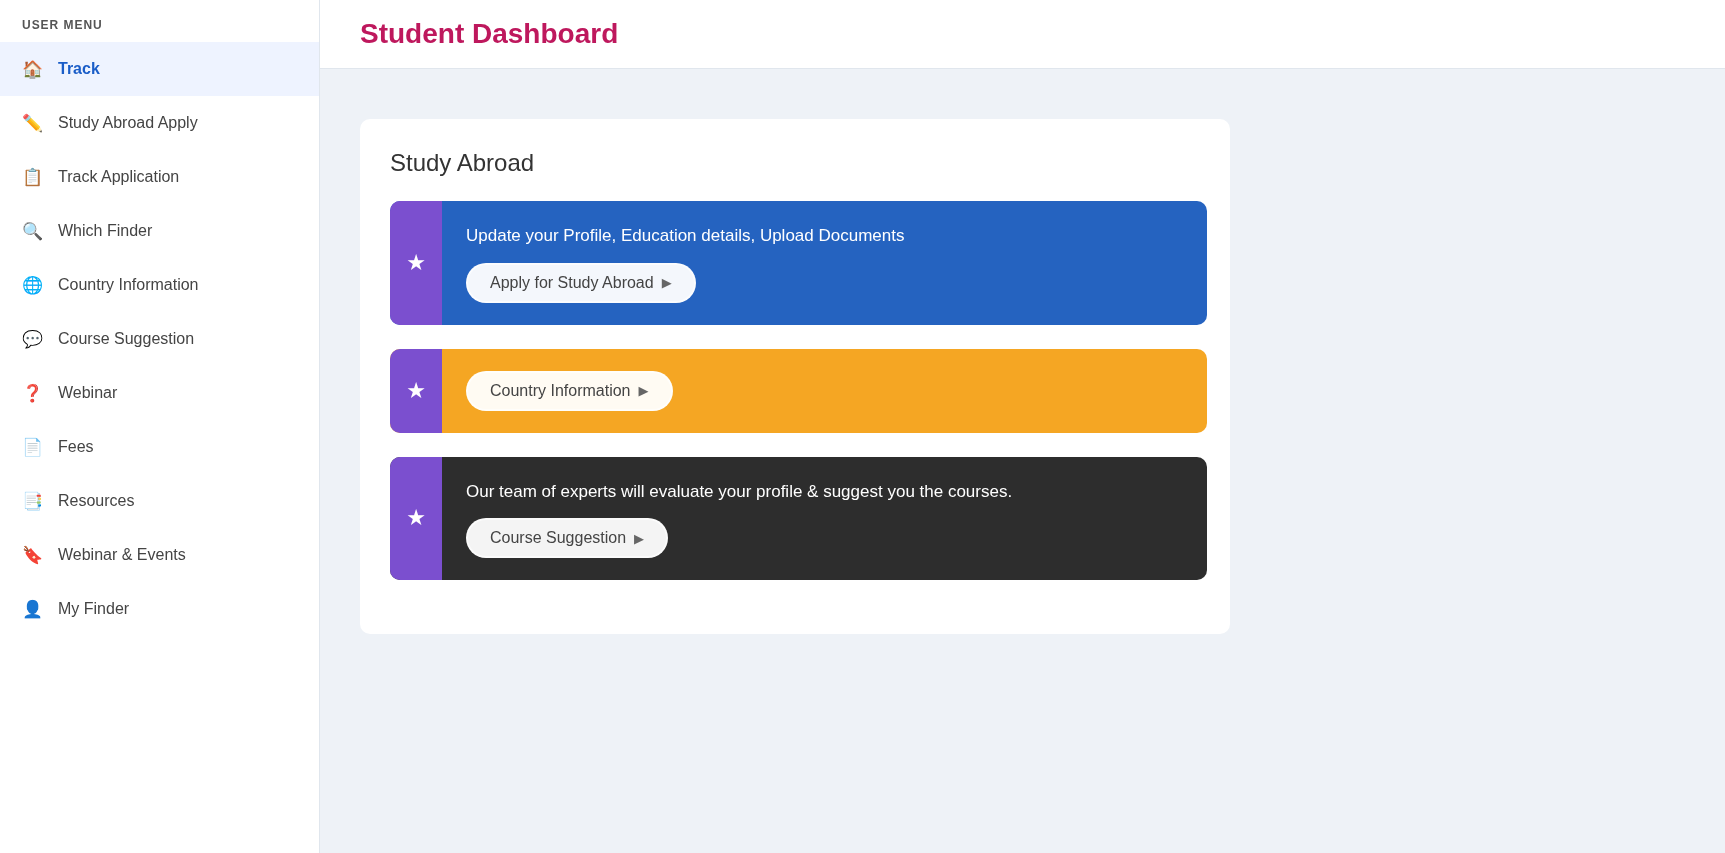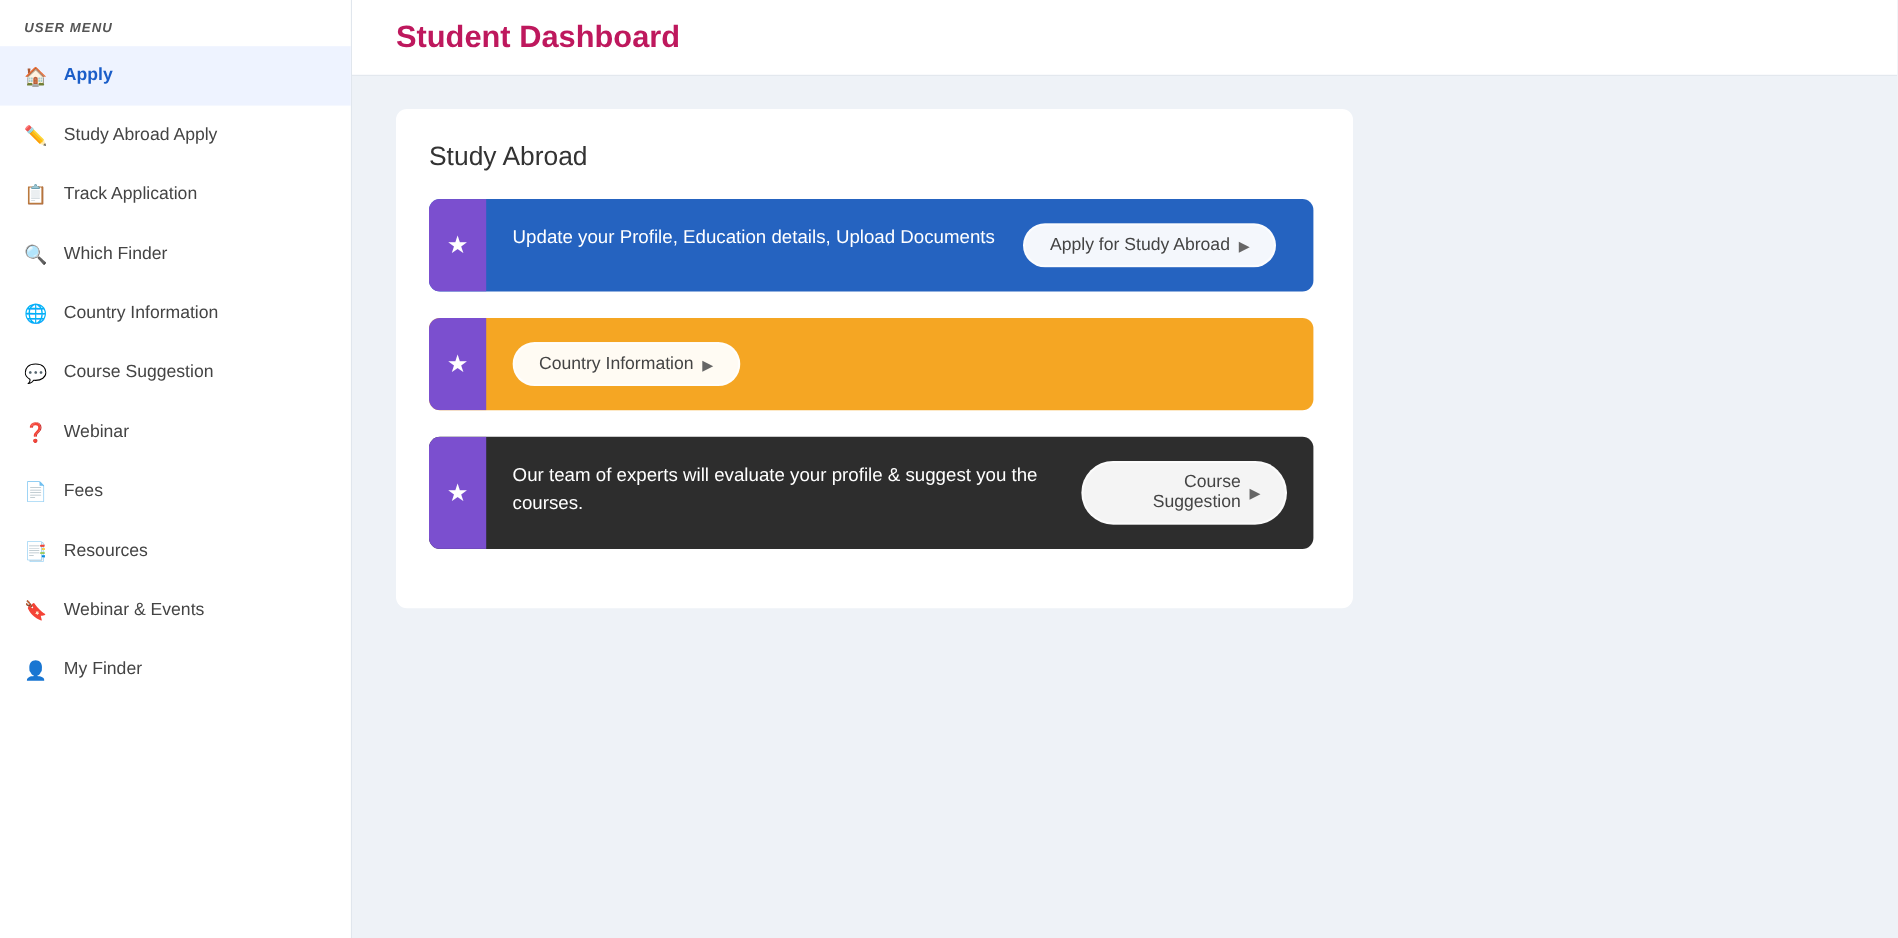--- a/index.html
+++ b/index.html
@@ -16,21 +16,20 @@
       flex-direction: column;
       overflow-y: auto;
     }
     .sidebar-user-menu {
       padding: 18px 22px 10px 22px;
       font-size: 12px;
       font-weight: 700;
       color: #555;
       letter-spacing: 0.08em;
       text-transform: uppercase;
-      font-style: italic;
     }
     .sidebar-nav { list-style: none; flex: 1; }
     .sidebar-nav li {
       display: flex;
       align-items: center;
       padding: 16px 22px;
       cursor: pointer;
       font-size: 16px;
       color: #444;
       gap: 14px;
@@ -72,22 +71,23 @@
       color: #be185d;
       font-weight: 600;
     }
     .main-body {
       padding: 30px 40px;
       flex: 1;
     }
     .dashboard-card {
       background: #fff;
       border-radius: 10px;
-      padding: 30px 36px 30px 30px;
+      padding: 30px 23px 30px 30px;
       max-width: 870px;
+      margin-top: 20px;
     }
     .dashboard-card h2 {
       font-size: 24px;
       color: #333;
       font-weight: 500;
       margin-bottom: 24px;
     }
 
     
     .feature-card {
@@ -107,22 +107,22 @@
       background: #7b4fcf;
     }
     .feature-card-accent .star {
       color: #fff;
       font-size: 22px;
     }
     .feature-card-body {
       flex: 1;
       padding: 22px 24px;
       display: flex;
-      flex-direction: row;
-      gap: 26px;
+      flex-direction: column;
+      gap: 14px;
     }
     .feature-card-body p {
       font-size: 17px;
       color: #fff;
       line-height: 1.5;
     }
     .feature-card-btn {
       display: inline-flex;
       align-items: center;
       gap: 8px;
@@ -148,21 +148,21 @@
     .card-dark { background: #2d2d2d; }
   </style>
 </head>
 <body>
 
 <aside class="sidebar">
   <div class="sidebar-user-menu">USER MENU</div>
   <ul class="sidebar-nav">
     <li class="active">
       <span class="nav-icon">🏠</span>
-      <span>Apply</span>
+      <span>Track</span>
     </li>
     <li>
       <span class="nav-icon">✏️</span>
       <span>Study Abroad Apply</span>
     </li>
     <li>
       <span class="nav-icon">📋</span>
       <span>Track Application</span>
     </li>
     <li>

